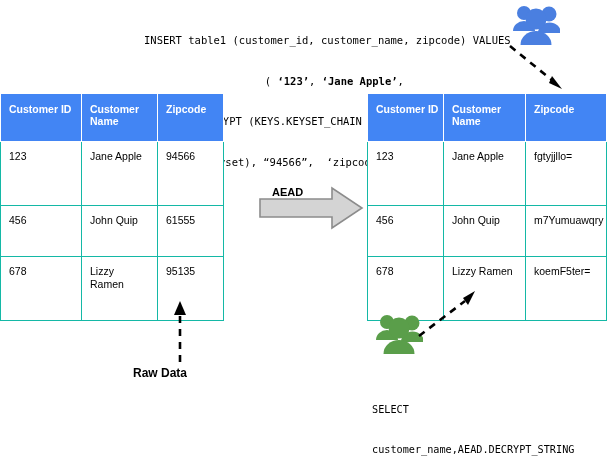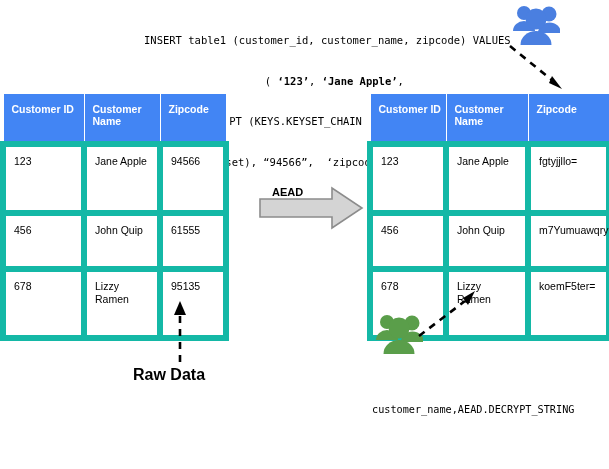--- a/index.html
+++ b/index.html
@@ -57,21 +57,21 @@
     color: #ffffff;
     font-size: 10.5px;
     font-weight: bold;
     text-align: left;
     vertical-align: top;
     padding: 9px 0 8px 8px;
     border: 1px solid #ffffff;
     line-height: 12px;
   }
   .data-table td {
-    border: 6px solid #14b8a6;
+    border: 1px solid #14b8a6;
     font-size: 10.5px;
     font-weight: normal;
     text-align: left;
     vertical-align: top;
     padding: 8px 8px 8px 8px;
     line-height: 12.5px;
     color: #000000;
   }
   #table-raw  { left: 0px;   top: 93px; width: 223px; }
   #table-enc  { left: 367px; top: 93px; width: 239px; }
@@ -104,21 +104,21 @@
     position: absolute;
     left: 258px;
     top: 186px;
   }
 
   
   #raw-data-label {
     position: absolute;
     left: 133px;
     top: 366px;
-    font-size: 16px;
+    font-size: 12px;
     font-weight: bold;
     color: #000000;
   }
   #raw-data-arrow {
     position: absolute;
     left: 170px;
     top: 300px;
   }
 
   
@@ -262,18 +262,19 @@
 </span>
 
 <span id="select-connector">
   <svg width="70" height="52" viewBox="0 0 70 52" xmlns="http://www.w3.org/2000/svg">
     <line x1="4" y1="48" x2="50" y2="13" stroke="#000000" stroke-width="2.6" stroke-dasharray="7,6"></line>
     <path d="M60 3 L48 10 L53 17 Z" fill="#000000"></path>
   </svg>
 </span>
 
 <div class="sql-block" id="select-statement">
+  <span class="ln">SELECT</span>
   <span class="ln">customer_name,AEAD.DECRYPT_STRING</span>
   
   
   
   
 </div>
 
 </body></html>

